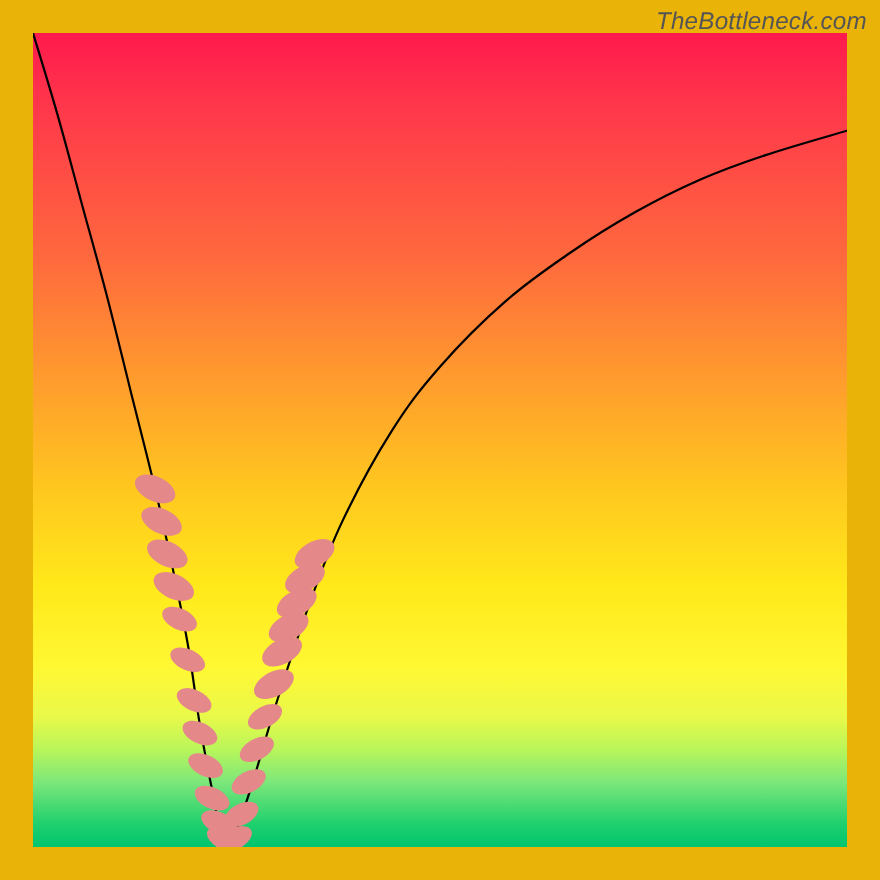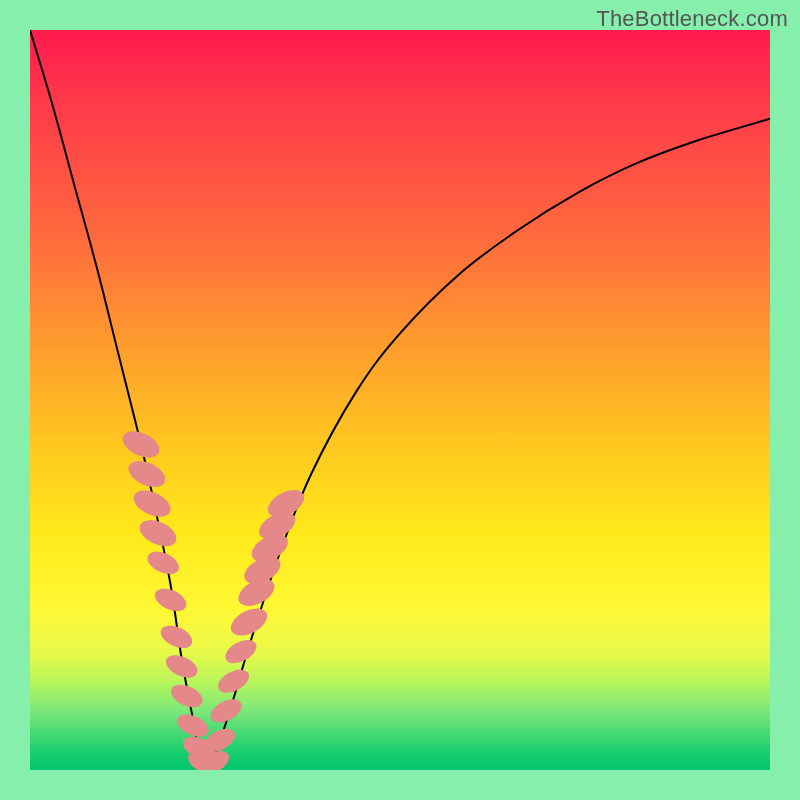--- a/index.html
+++ b/index.html
@@ -9,21 +9,22 @@
     height: 800px;
     overflow: hidden;
     background: #000;
     font-family: Arial, Helvetica, sans-serif;
   }
   .frame {
     position: absolute;
     left: 0; top: 0;
     width: 800px;
     height: 800px;
-    background: #86efac;
+    background: #eab308;
+    font-style: italic;
   }
   .plot-area {
     position: absolute;
     left: 30px;
     top: 30px;
     width: 740px;
     height: 740px;
     
     background: linear-gradient(
       to bottom,

